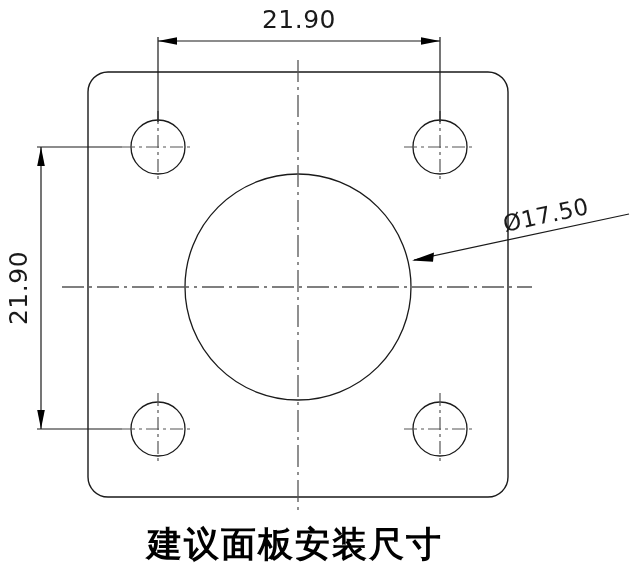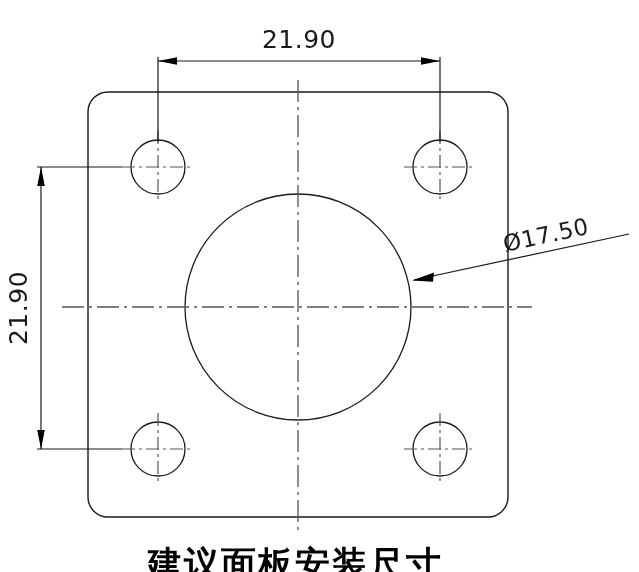--- a/index.html
+++ b/index.html
@@ -11,21 +11,20 @@
     width: 639px;
     height: 572px;
     font-family: "Liberation Sans", sans-serif;
     overflow: hidden;
   }
   #drawing-root {
     position: relative;
     width: 639px;
     height: 464px;
     background: #ffffff;
-    margin-top: 20px;
   }
   svg.drawing-canvas {
     display: block;
     width: 639px;
     height: 572px;
   }
   .outline {
     fill: none;
     stroke: #1a1a1a;
     stroke-width: 1.4;

